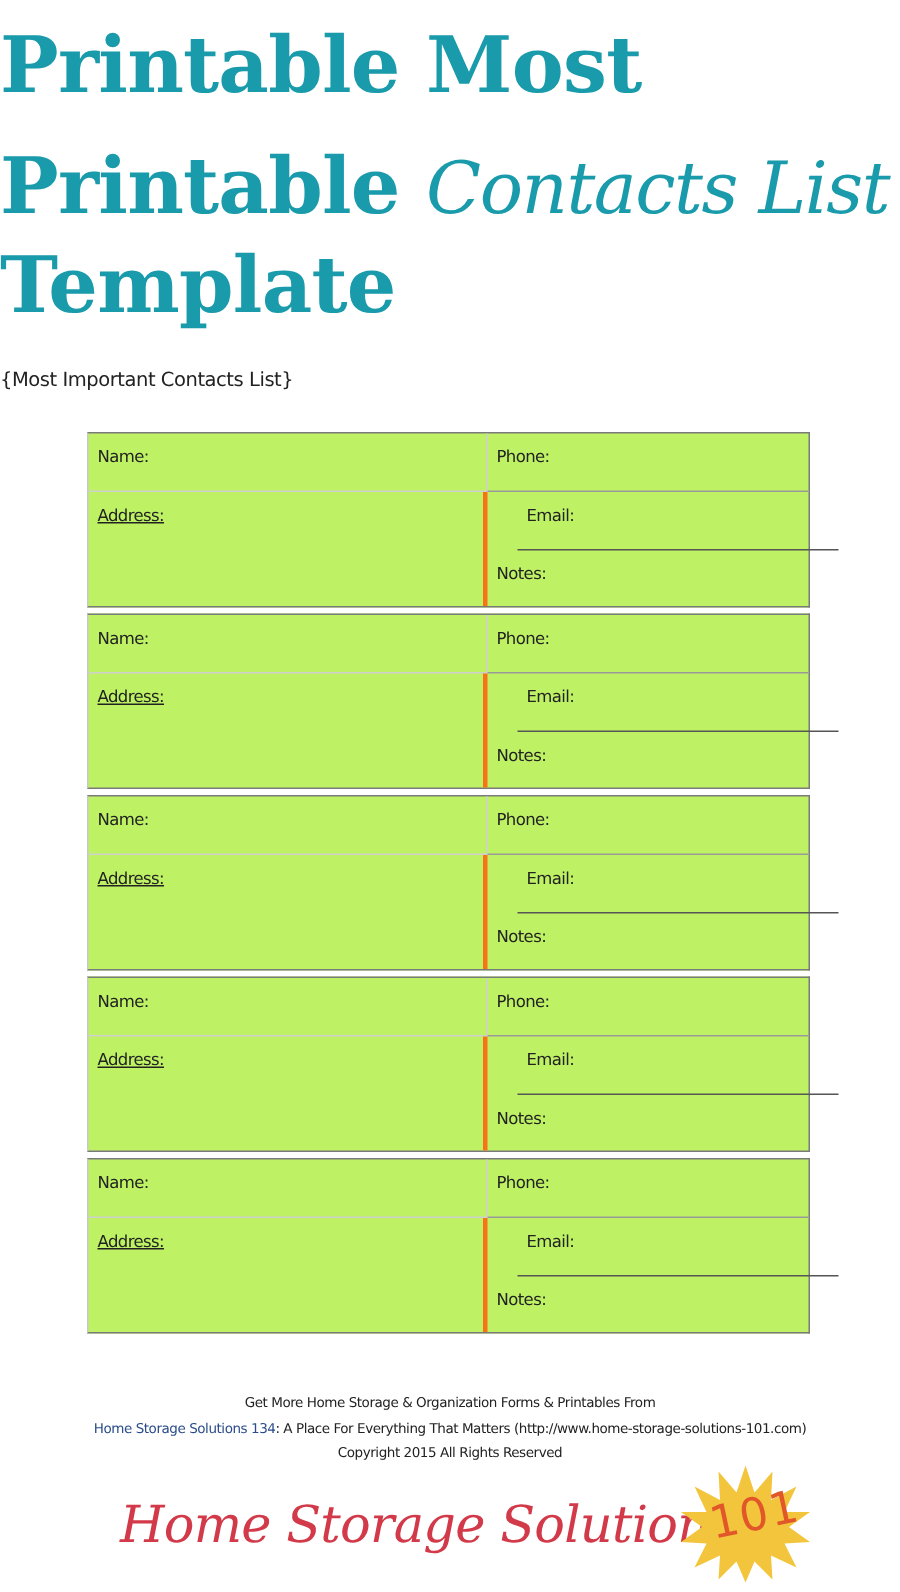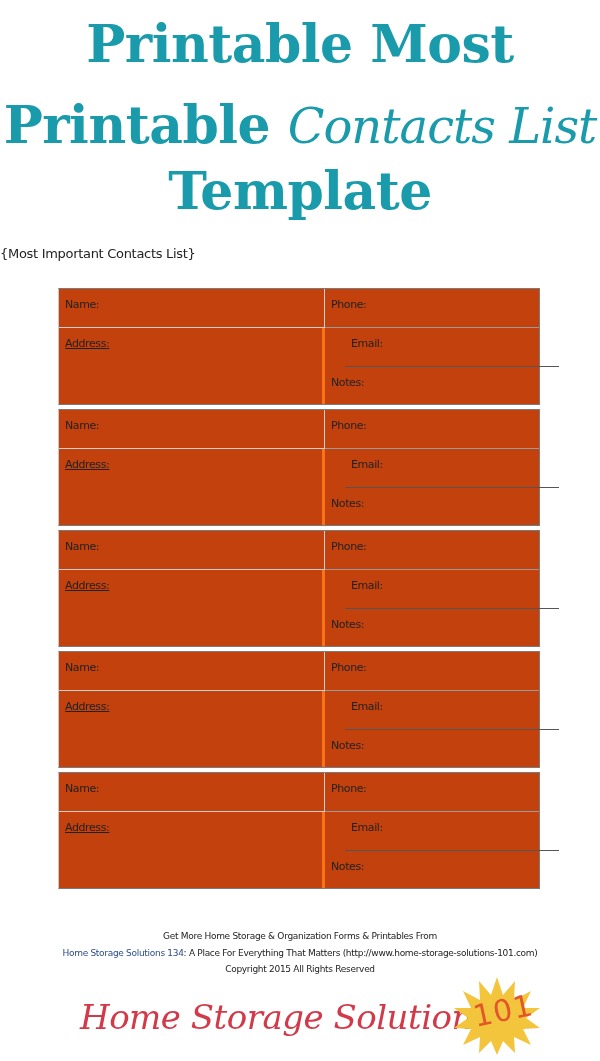--- a/index.html
+++ b/index.html
@@ -11,21 +11,20 @@
       width: 600px;
       height: 1061px;
       position: relative;
       overflow: hidden;
       font-family: "DejaVu Sans", sans-serif;
     }
     .title {
       position: absolute;
       left: 0;
       width: 600px;
-      text-align: center;
       color: #1a9bab;
       font-family: "DejaVu Serif", serif;
       font-weight: bold;
       font-size: 52px;
       line-height: 64px;
       letter-spacing: -0.5px;
     }
     .title.l1 { top: 12px; }
     .title.l2 { top: 93px; }
     .title.l3 { top: 159px; }
@@ -48,21 +47,21 @@
       letter-spacing: -0.3px;
     }
     .block {
       position: absolute;
       left: 58px;
       width: 482px;
       height: 117px;
       border: 1px solid #7a7a7a;
       border-left-color: #c8c8c8;
       box-sizing: border-box;
-      background: #c2410c;
+      background: #bef264;
     }
     .cell {
       position: absolute;
       box-sizing: border-box;
       font-size: 11px;
       color: #222;
       padding: 9px 0 0 6px;
       letter-spacing: -0.4px;
     }
     .cell.name { left: 0; top: 0; width: 266px; height: 39px; border-right: 1px solid #cfcfcf; border-bottom: 1px solid #cfcfcf; }

